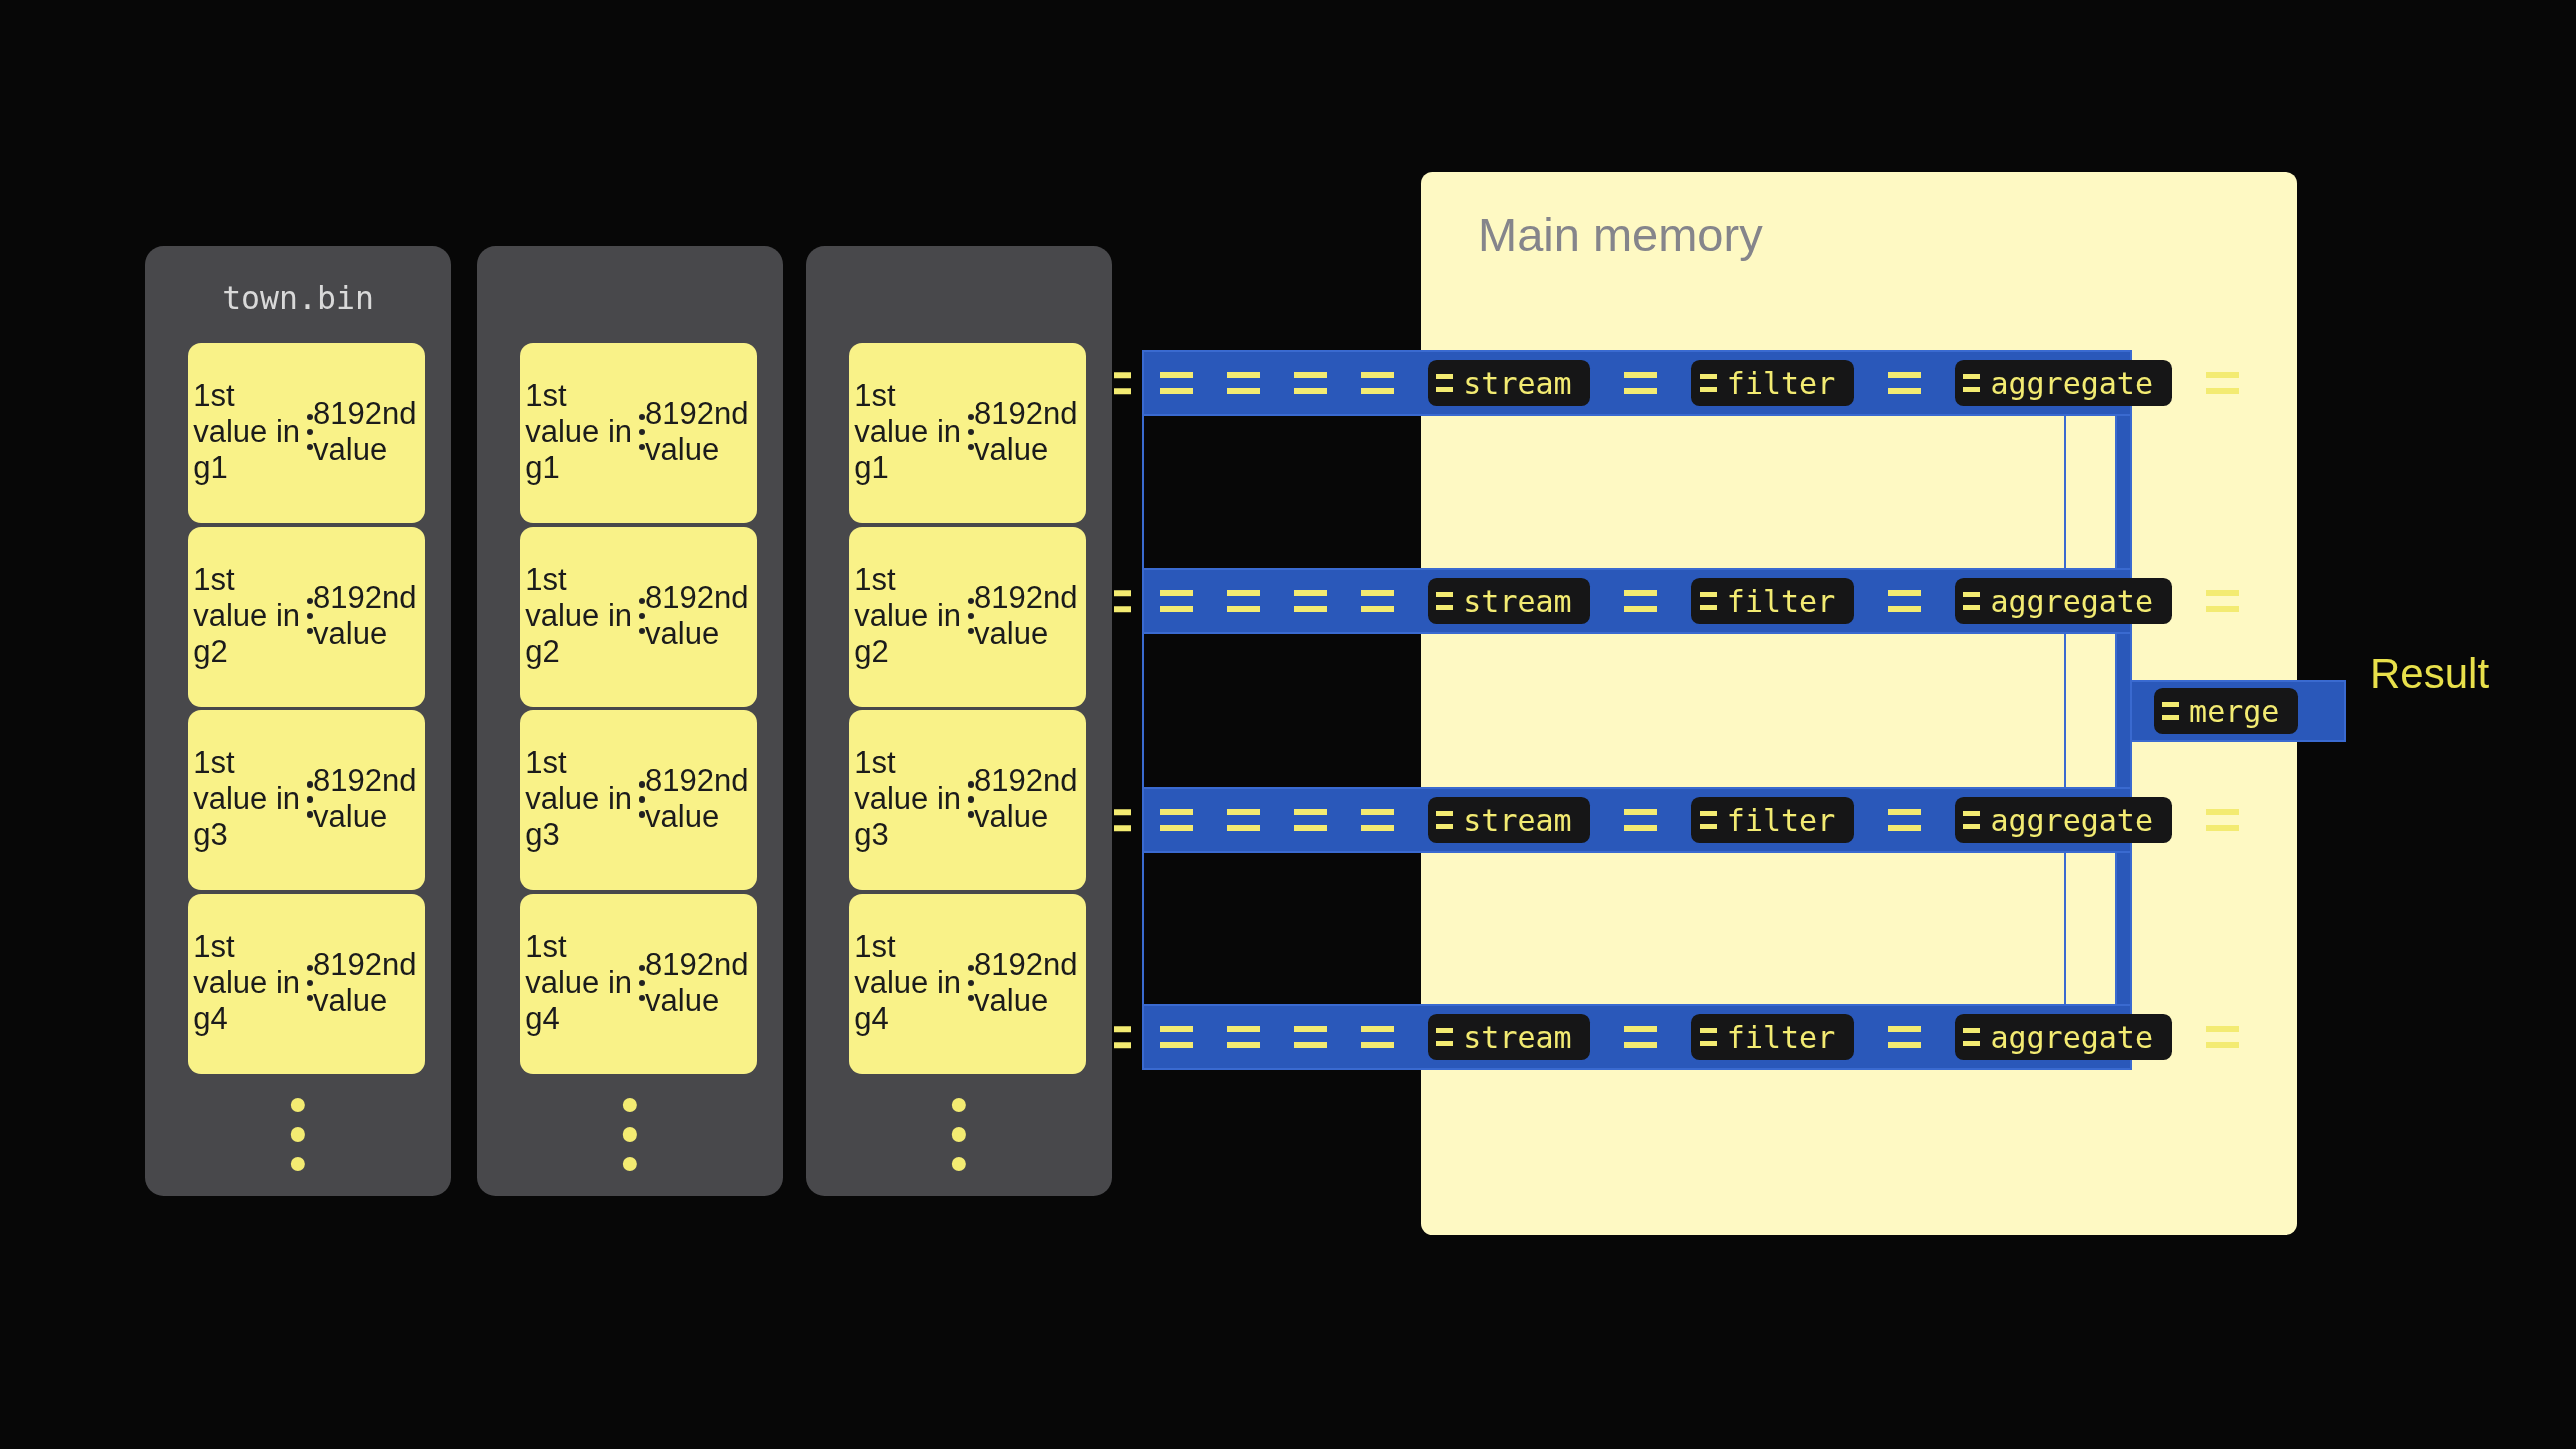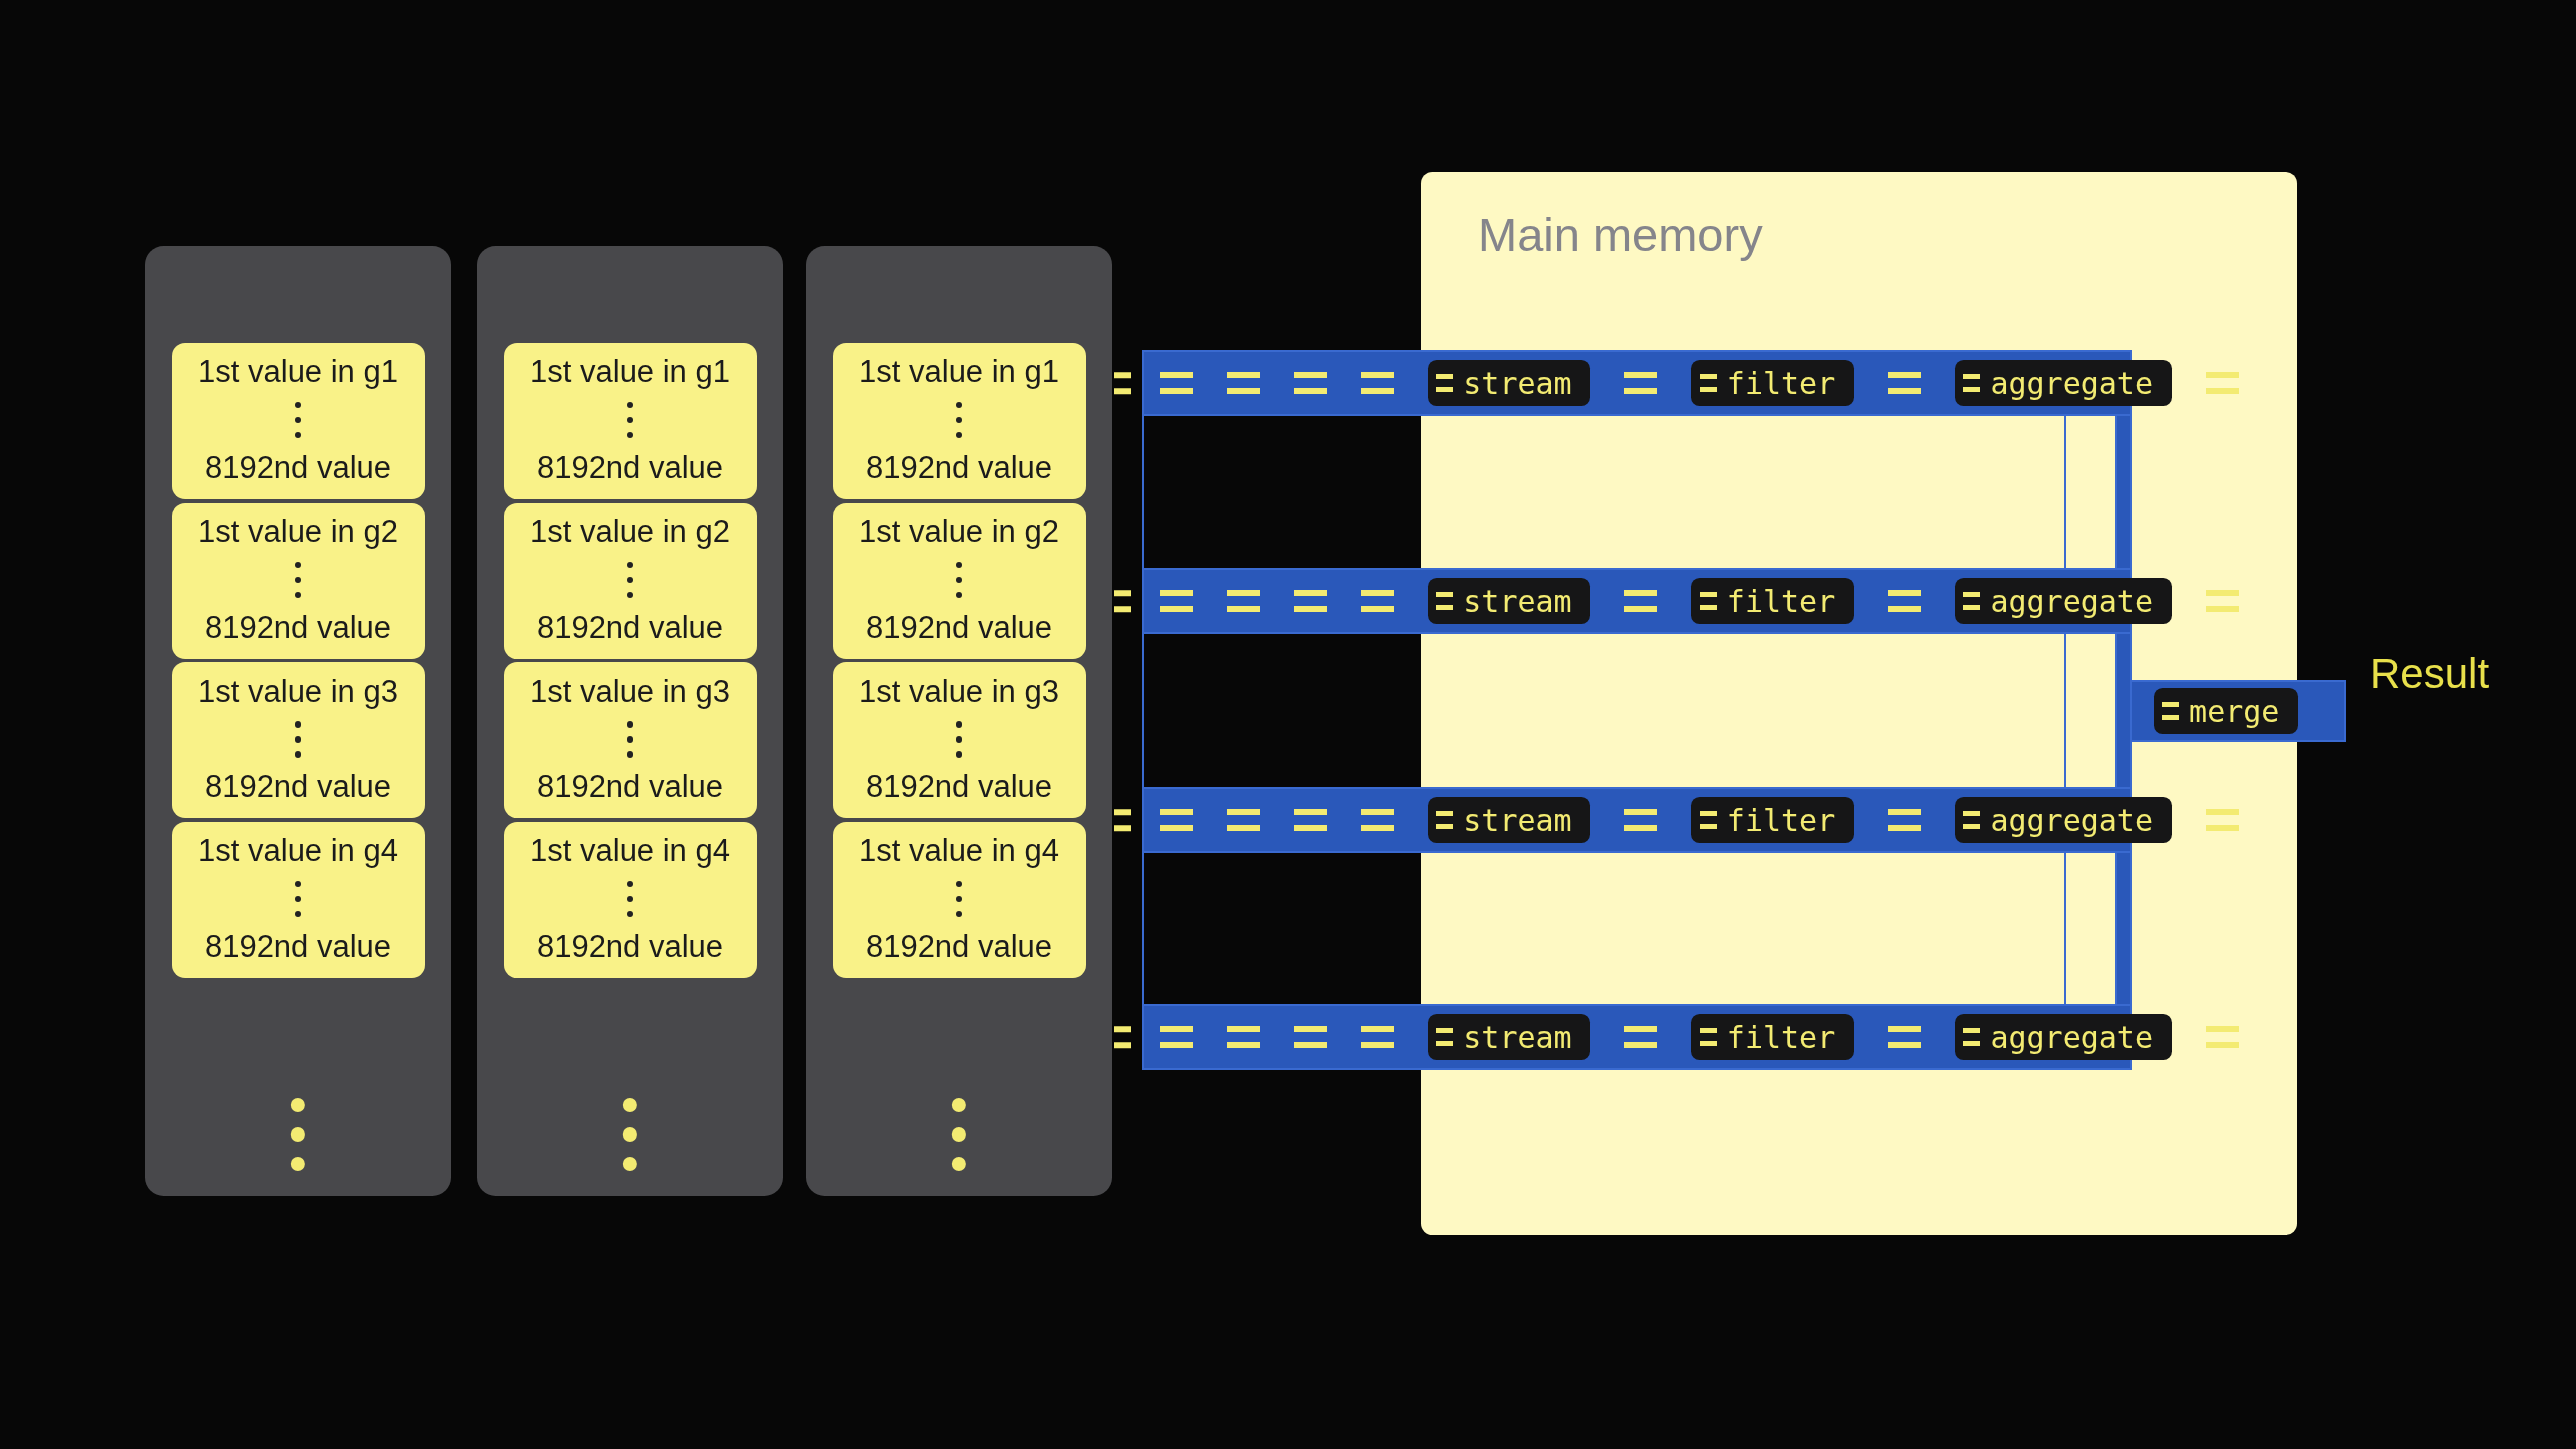--- a/index.html
+++ b/index.html
@@ -32,29 +32,30 @@
     font-size:31.5px;
     color:#d9d9d9;
     font-family:"DejaVu Sans Mono", monospace;
   }
   .blocks{
     position:absolute;
     top:97px;left:26.5px;right:26.5px;
     display:flex;flex-direction:column;gap:3.6px;
   }
   .val-box{
-    height:156px;
+    height:180px;
     background:var(--block-yellow,#f9f288);
     border-radius:13px;
     color:#1b1b1b;
     font-family:"Liberation Sans", sans-serif;
     font-size:31px;
-    display:flex;flex-direction:column;
+    display:flex;
     align-items:center;justify-content:space-between;
     padding:11.4px 5.7px 13px 5.7px;
+    margin-left:16px;
   }
   .vdots{display:flex;flex-direction:column;gap:8.6px;align-items:center}
   .vdots i{width:6.4px;height:6.4px;border-radius:50%;background:#222;display:block}
   .more-dots{
     position:absolute;top:852px;left:50%;transform:translateX(-50%);
     display:flex;flex-direction:column;gap:15px;align-items:center;
   }
   .more-dots i{width:14.3px;height:14.3px;border-radius:50%;background:var(--chunk-yellow,#f3eb72);display:block}
   
   .memory-panel{
@@ -133,20 +134,21 @@
     font-family:"DejaVu Sans Mono", monospace;
     font-size:30px;
   }
 </style>
 </head>
 <body>
 
 <div>
 
   <div class="file-panel" style="left:145px">
+    <div class="fname">town.bin</div>
     <div class="blocks">
       <div class="val-box">
         <div>1st value in g1</div>
         <div class="vdots">
             <i></i>
             <i></i>
             <i></i>
           </div>
         <div>8192nd value</div>
       </div>

